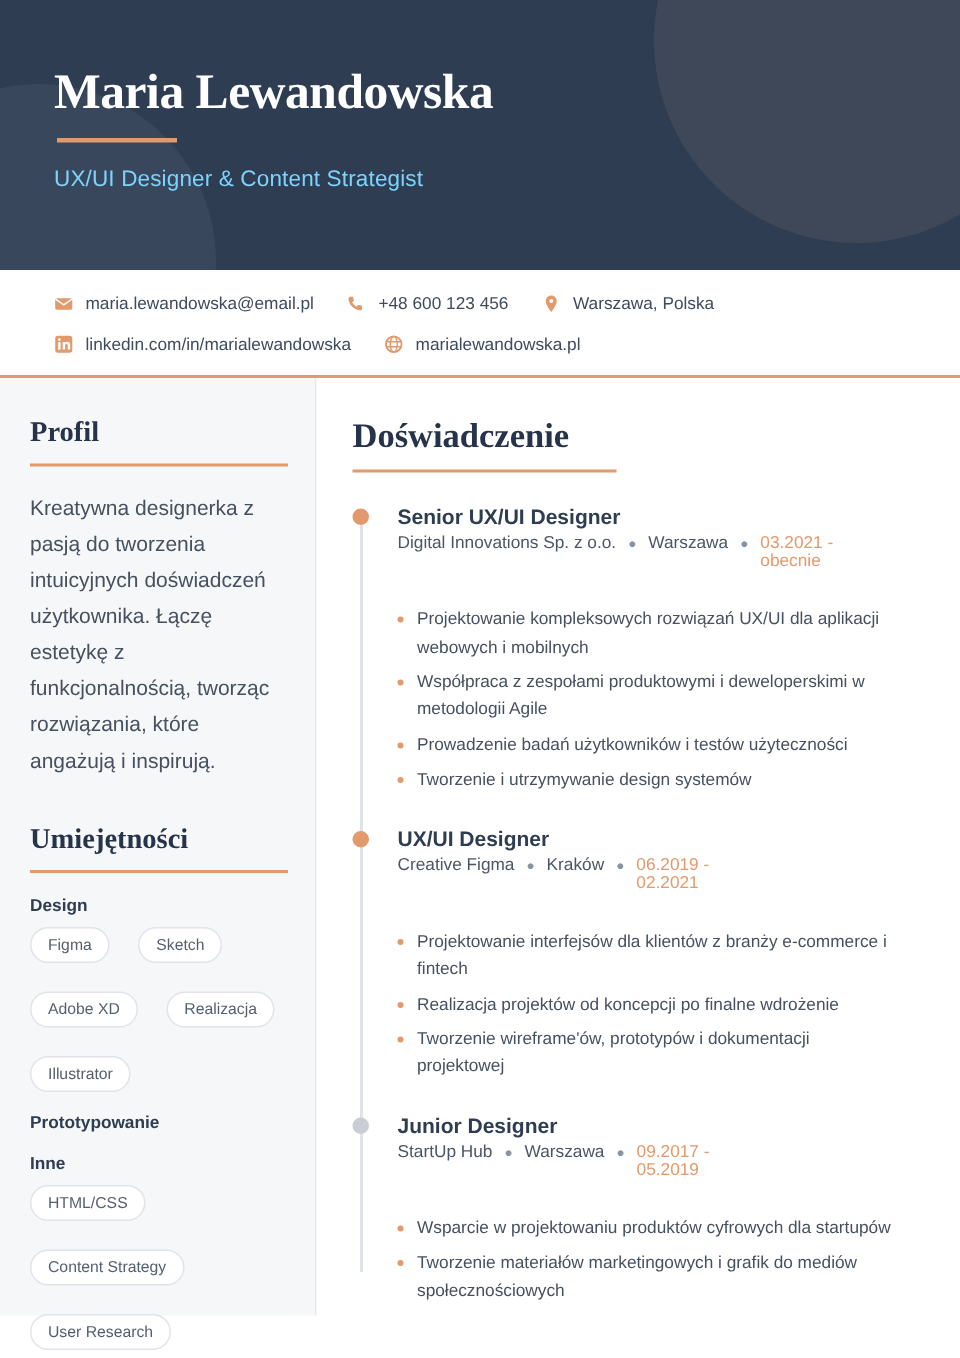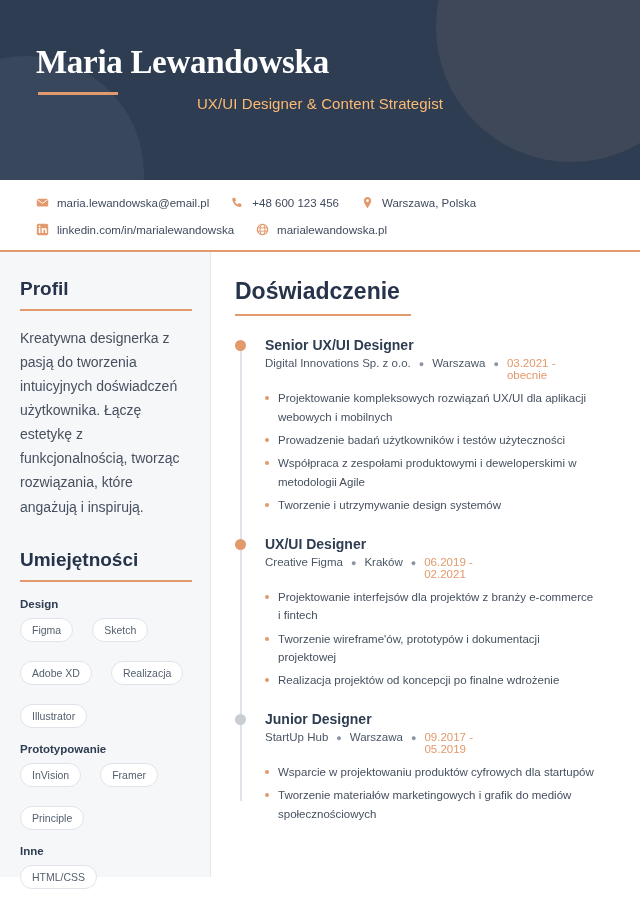--- a/index.html
+++ b/index.html
@@ -58,24 +58,24 @@
     letter-spacing: -0.3px;
     line-height: 1.1;
   }
   .name-rule {
     width: 80px;
     height: 3px;
     background: #e2996b;
     margin: 12px 0 0 2px;
   }
   .subtitle {
+    margin-top: 16px;
     font-size: 15px;
-    color: #fdba74;
+    color: #7dd3fc;
     letter-spacing: 0.1px;
-    text-align: center;
   }
 
   
   .contact-bar {
     padding: 16px 56px 14px 36px;
     background: #ffffff;
     border-bottom: 2px solid #e2996b;
   }
   .contact-row {
     display: flex;
@@ -116,21 +116,21 @@
     padding: 26px 18px 0 20px;
   }
   .main {
     flex: 1 1 auto;
     background: #ffffff;
     padding: 26px 32px 0 24px;
   }
 
   
   .sec-title {
-    font-family: Liberation Sans, sans-serif;
+    font-family: Liberation Serif, serif;
     font-weight: 700;
     color: #26334a;
   }
   .sec-title.side { font-size: 19px; }
   .sec-title.main-title { font-size: 23px; }
 
   .sec-rule {
     height: 2px;
     background: #e2996b;
     margin-top: 9px;
@@ -222,21 +222,21 @@
     color: #8a93a1;
     font-size: 9px;
   }
   .job-meta .company { max-width: 150px; }
   .job-meta .date {
     color: #e2996b;
     max-width: 72px;
   }
 
   .job-bullets {
-    margin-top: 8px;
+    margin-top: 24px;
     list-style: none;
   }
   .job-bullets li {
     position: relative;
     padding-left: 13px;
     font-size: 11.5px;
     line-height: 1.6;
     color: #46505f;
     margin-bottom: 5px;
     max-width: 332px;
@@ -341,25 +341,20 @@
               <div class="pill-wrap">
                 <span class="pill">Figma</span>
                 <span class="pill">Sketch</span>
                 <span class="pill">Adobe XD</span>
                 <span class="pill">Realizacja</span>
                 <span class="pill">Illustrator</span>
               </div>
             </div>
             <div class="skill-group">
               <div class="skill-cat">Prototypowanie</div>
-              <div class="pill-wrap">
-                <span class="pill">InVision</span>
-                <span class="pill">Framer</span>
-                <span class="pill">Principle</span>
-              </div>
             </div>
             <div class="skill-group">
               <div class="skill-cat">Inne</div>
               <div class="pill-wrap">
                 <span class="pill">HTML/CSS</span>
                 <span class="pill">Content Strategy</span>
                 <span class="pill">User Research</span>
                 <span class="pill">Wireframing</span>
               </div>
             </div>
@@ -378,40 +373,40 @@
             <div class="job-title">Senior UX/UI Designer</div>
             <div class="job-meta">
               <span class="company">Digital Innovations Sp. z o.o.</span>
               <span class="sep">●</span>
               <span>Warszawa</span>
               <span class="sep">●</span>
               <span class="date">03.2021 - obecnie</span>
             </div>
             <ul class="job-bullets">
               <li>Projektowanie kompleksowych rozwiązań UX/UI dla aplikacji webowych i mobilnych</li>
+              <li>Współpraca z zespołami produktowymi i deweloperskimi w metodologii Agile</li>
               <li>Prowadzenie badań użytkowników i testów użyteczności</li>
-              <li>Współpraca z zespołami produktowymi i deweloperskimi w metodologii Agile</li>
               <li>Tworzenie i utrzymywanie design systemów</li>
             </ul>
           </div>
           <div class="job">
             <div class="job-line"></div>
             <div class="job-dot"></div>
             <div class="job-title">UX/UI Designer</div>
             <div class="job-meta">
               <span class="company">Creative Figma</span>
               <span class="sep">●</span>
               <span>Kraków</span>
               <span class="sep">●</span>
               <span class="date">06.2019 - 02.2021</span>
             </div>
             <ul class="job-bullets">
-              <li>Projektowanie interfejsów dla projektów z branży e-commerce i fintech</li>
+              <li>Projektowanie interfejsów dla klientów z branży e-commerce i fintech</li>
+              <li>Realizacja projektów od koncepcji po finalne wdrożenie</li>
               <li>Tworzenie wireframe'ów, prototypów i dokumentacji projektowej</li>
-              <li>Realizacja projektów od koncepcji po finalne wdrożenie</li>
             </ul>
           </div>
           <div class="job">
             <div class="job-line"></div>
             <div class="job-dot muted"></div>
             <div class="job-title">Junior Designer</div>
             <div class="job-meta">
               <span class="company">StartUp Hub</span>
               <span class="sep">●</span>
               <span>Warszawa</span>

